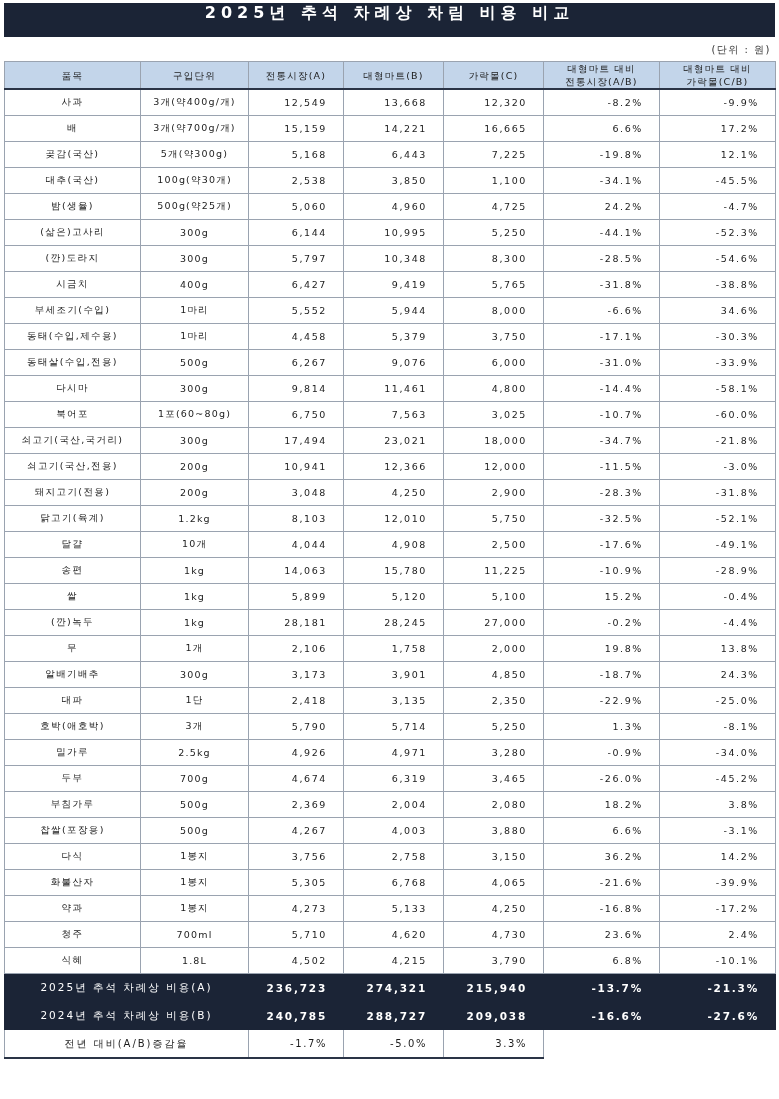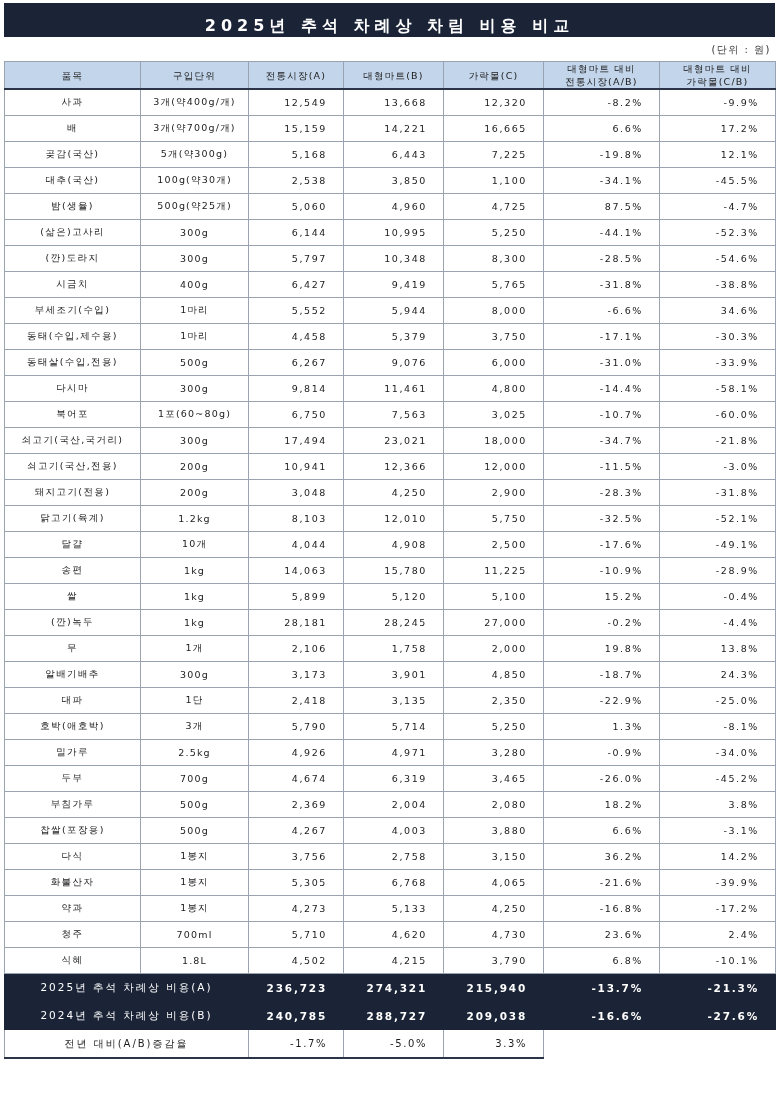--- a/index.html
+++ b/index.html
@@ -20,21 +20,21 @@
     position: relative;
     box-sizing: border-box;
     padding: 0;
   }
   
   .title-bar {
     background: #1b2436;
     height: 34px;
     margin: 3px 4px 0 4px;
     display: flex;
-    align-items: flex-end;
+    align-items: flex-start;
     justify-content: center;
   }
   .title-bar .title-text {
     color: #ffffff;
     font-size: 16px;
     font-weight: bold;
     letter-spacing: 5px;
     white-space: nowrap;
   }
   
@@ -213,21 +213,21 @@
           <td class="num">1,100</td>
           <td class="num">-34.1%</td>
           <td class="num">-45.5%</td>
         </tr>
         <tr>
           <td class="item">밤(생율)</td>
           <td class="unitcell">500g(약25개)</td>
           <td class="num">5,060</td>
           <td class="num">4,960</td>
           <td class="num">4,725</td>
-          <td class="num">87.5%</td>
+          <td class="num">24.2%</td>
           <td class="num">-4.7%</td>
         </tr>
         <tr>
           <td class="item">(삶은)고사리</td>
           <td class="unitcell">300g</td>
           <td class="num">6,144</td>
           <td class="num">10,995</td>
           <td class="num">5,250</td>
           <td class="num">-44.1%</td>
           <td class="num">-52.3%</td>

